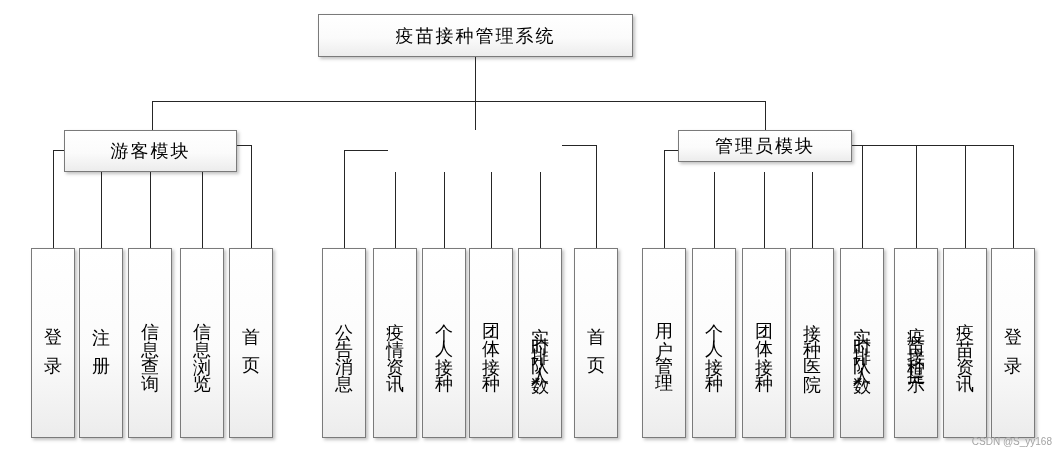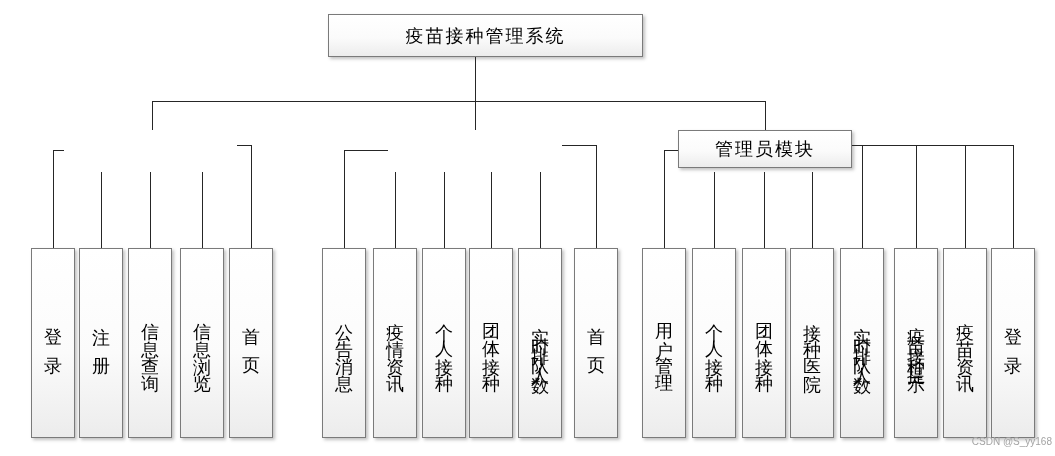--- a/index.html
+++ b/index.html
@@ -32,31 +32,34 @@
     position:absolute; top:436px; right:3px;
     font-family:"Liberation Sans","DejaVu Sans",sans-serif;
     font-size:10px; color:var(--wm);
   }
 </style>
 </head>
 <body>
 
 <div id="canvas">
 
-  <div class="node root-box" style="left:318px;top:14px;width:315px;height:43px;margin-left:10px;">
+  <div class="node root-box" style="left:318px;top:14px;width:315px;height:43px;">
     <span>疫苗接种管理系统</span>
   </div>
 
   <div class="vline" style="left:475px;top:57px;height:44px;"></div>
   <div class="hline" style="left:152px;top:101px;width:613px;"></div>
   <div class="vline" style="left:152px;top:101px;height:29px;"></div>
   <div class="vline" style="left:475px;top:101px;height:29px;"></div>
   <div class="vline" style="left:765px;top:101px;height:29px;"></div>
 
-  <div class="node module-box" style="left:678px;top:130px;width:174px;height:38px;">
+  <div class="node module-box" style="left:64px;top:130px;width:173px;height:42px;">
+    <span>游客模块</span>
+  </div>
+  <div class="node module-box" style="left:678px;top:130px;width:174px;height:32px;">
     <span>管理员模块</span>
   </div>
 
   <div class="hline" style="left:53px;top:150px;width:11px;"></div>
   <div class="vline" style="left:53px;top:150px;height:98px;"></div>
   <div class="vline" style="left:101px;top:172px;height:76px;"></div>
   <div class="vline" style="left:150px;top:172px;height:76px;"></div>
   <div class="vline" style="left:202px;top:172px;height:76px;"></div>
   <div class="hline" style="left:237px;top:145px;width:14px;"></div>
   <div class="vline" style="left:251px;top:145px;height:103px;"></div>

